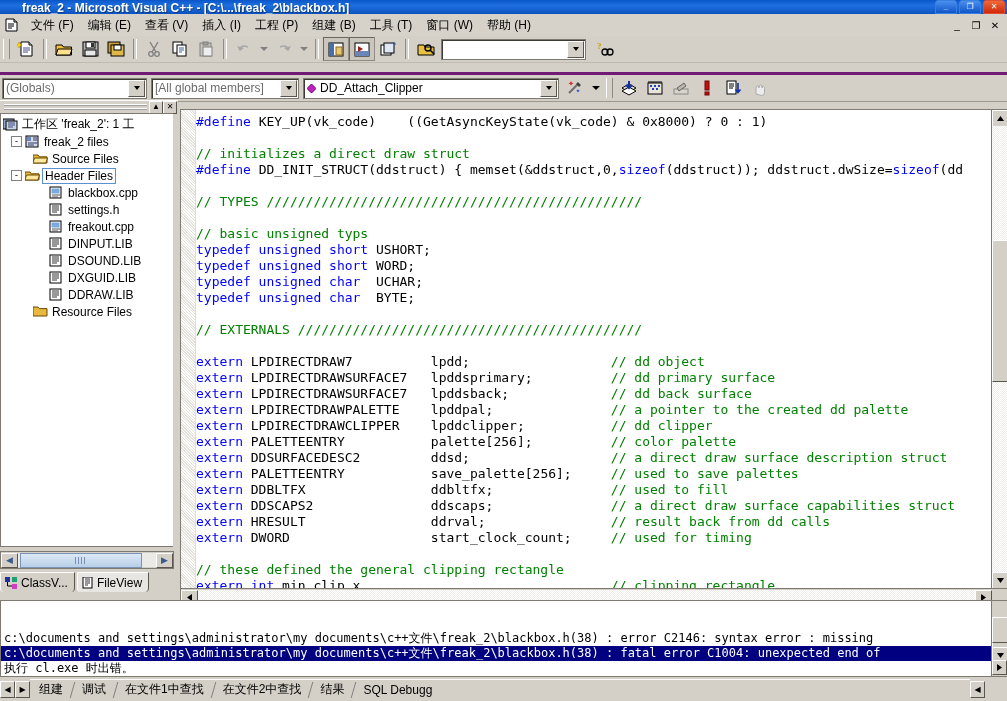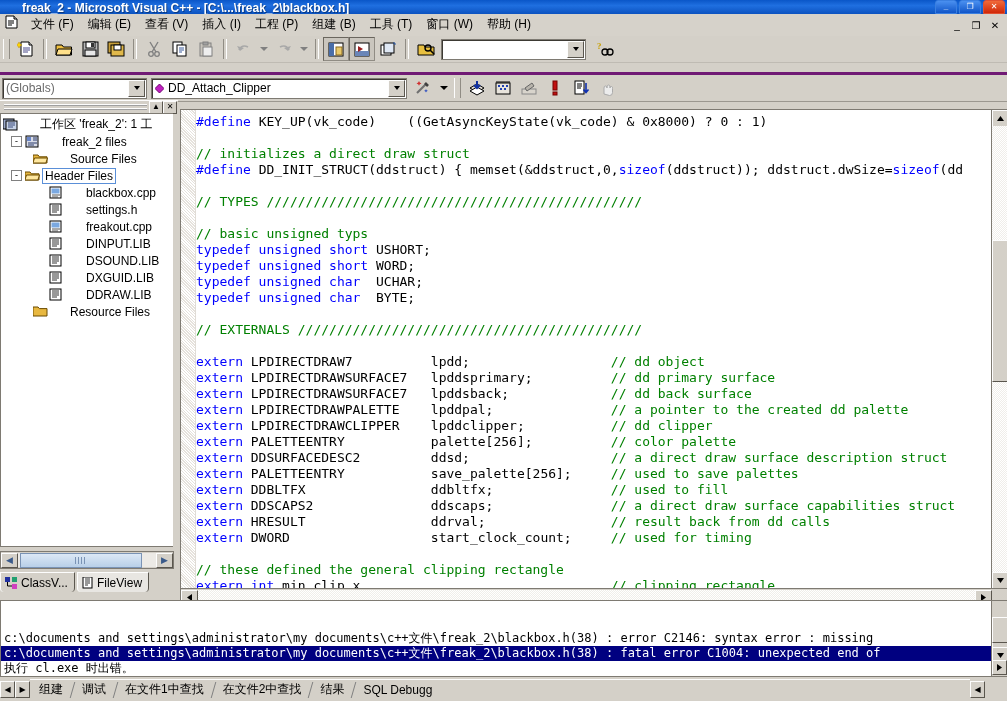--- a/index.html
+++ b/index.html
@@ -25,21 +25,21 @@
   .tb-btn{width:20px;height:12px;border-radius:3px 3px 0 0;
     display:flex;align-items:center;justify-content:center;
     font-size:8px;color:#fff;font-weight:bold;line-height:8px;}
   .tb-min{background:linear-gradient(to bottom,#4a90f0,#1055c8);border:1px solid #3a7fe0;}
   .tb-max{background:linear-gradient(to bottom,#4a90f0,#1055c8);border:1px solid #3a7fe0;}
   .tb-close{background:linear-gradient(to bottom,#f06a3a,#d02808);border:1px solid #e05030;}
 
   
   .menubar{
     position:absolute;left:0;top:14px;width:1007px;height:22px;
-    background:#d6d2ca;display:flex;
+    background:#d6d2ca;display:flex;align-items:center;
     border-bottom:1px solid #c0bcb4;
   }
   .menubar .sysicon{width:18px;height:16px;margin:0 4px 0 2px;
     display:flex;align-items:center;justify-content:center;}
   .menuitem{padding:2px 7px;font-size:12px;color:#000;white-space:nowrap;cursor:default;}
   .mdi-btns{position:absolute;right:3px;top:2px;display:flex;gap:1px;}
   .mdi-btn{width:16px;height:14px;background:#d6d2ca;border:1px solid #d6d2ca;
     display:flex;align-items:flex-end;justify-content:center;font-size:10px;
     color:#000;font-family:"Liberation Sans",sans-serif;line-height:10px;}
 
@@ -90,21 +90,21 @@
   .treepane{
     position:absolute;left:0;top:12px;width:172px;height:432px;background:#fff;
     border:1px solid #7e7a72;border-right:none;overflow:hidden;
   }
   .tree{padding:2px 0 0 2px;font-size:12px;color:#000;}
   .tnode{display:flex;align-items:center;height:17px;white-space:nowrap;}
   .tgl{width:9px;height:9px;border:1px solid #808080;background:#fff;
     display:inline-flex;align-items:center;justify-content:center;
     font-size:9px;line-height:7px;color:#000;margin-right:3px;flex:none;
     font-family:"DejaVu Sans Mono",monospace;}
-  .tlabel{margin-left:21px;}
+  .tlabel{margin-left:3px;}
   .tlabel.sel{border:1px solid #5a8fd8;padding:0 2px;margin-left:1px;}
   .ico{width:16px;height:14px;flex:none;display:inline-block;position:relative;}
 
   .ws-hscroll{position:absolute;left:0;top:450px;width:172px;height:16px;
     background:#d4d0c8;border:1px solid #7e7a72;display:flex;align-items:center;}
   .hs-btn{width:15px;height:13px;background:#d4d0c8;border:1px solid #fdfdfd;
     border-right-color:#5a564e;border-bottom-color:#5a564e;
     display:flex;align-items:center;justify-content:center;color:#3a5a8a;font-size:9px;}
   .hs-track{flex:1;height:14px;background:#eceae6;position:relative;}
   .hs-thumb{position:absolute;left:2px;top:0;width:120px;height:13px;
@@ -355,20 +355,26 @@
         <text x="0" y="8" font-size="9" fill="#c8a000" font-family="serif" font-weight="bold">?</text>
         <circle cx="8" cy="11" r="3" fill="none" stroke="#000" stroke-width="1.3"></circle>
         <circle cx="13" cy="11" r="3" fill="none" stroke="#000" stroke-width="1.3"></circle>
       </svg>
     </div>
   </div>
 
   <div class="toolbar tb2">
     <div class="combo disabledtxt" style="width:140px;margin-left:2px;">
       <span>(Globals)</span>
+      <span class="arrow">
+          <i></i>
+        </span>
+    </div>
+    <div class="combo disabledtxt" style="width:143px;margin-left:4px;">
+      <span>[All global members]</span>
       <span class="arrow">
           <i></i>
         </span>
     </div>
     <div class="combo" style="width:251px;margin-left:4px;">
       <span style="display:inline-block;width:13px">
         <svg width="9" height="9" viewBox="0 0 9 9">
             <path d="M4.5 0 L9 4.5 L4.5 9 L0 4.5z" fill="#c020c0" stroke="#700070"></path>
           </svg>
       </span>

